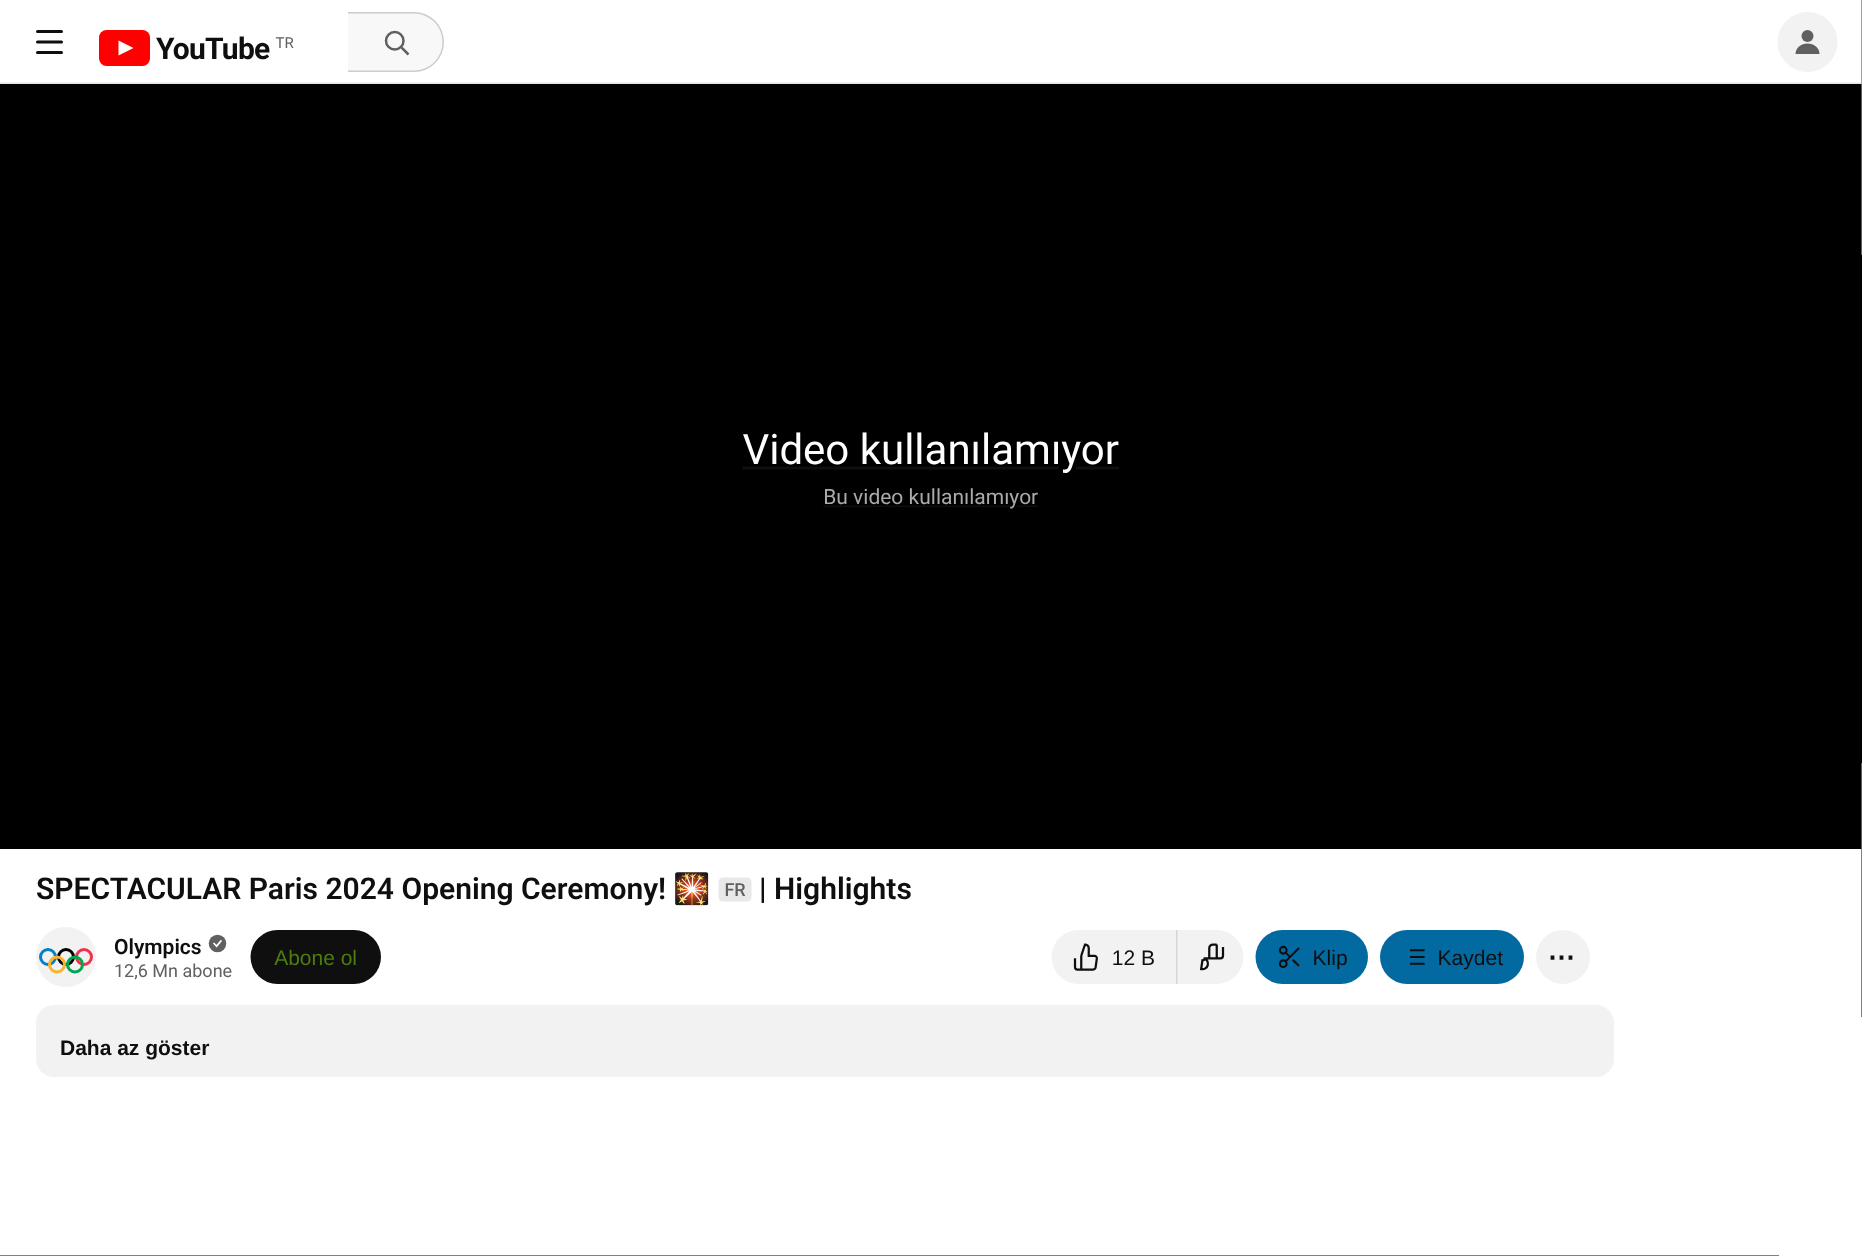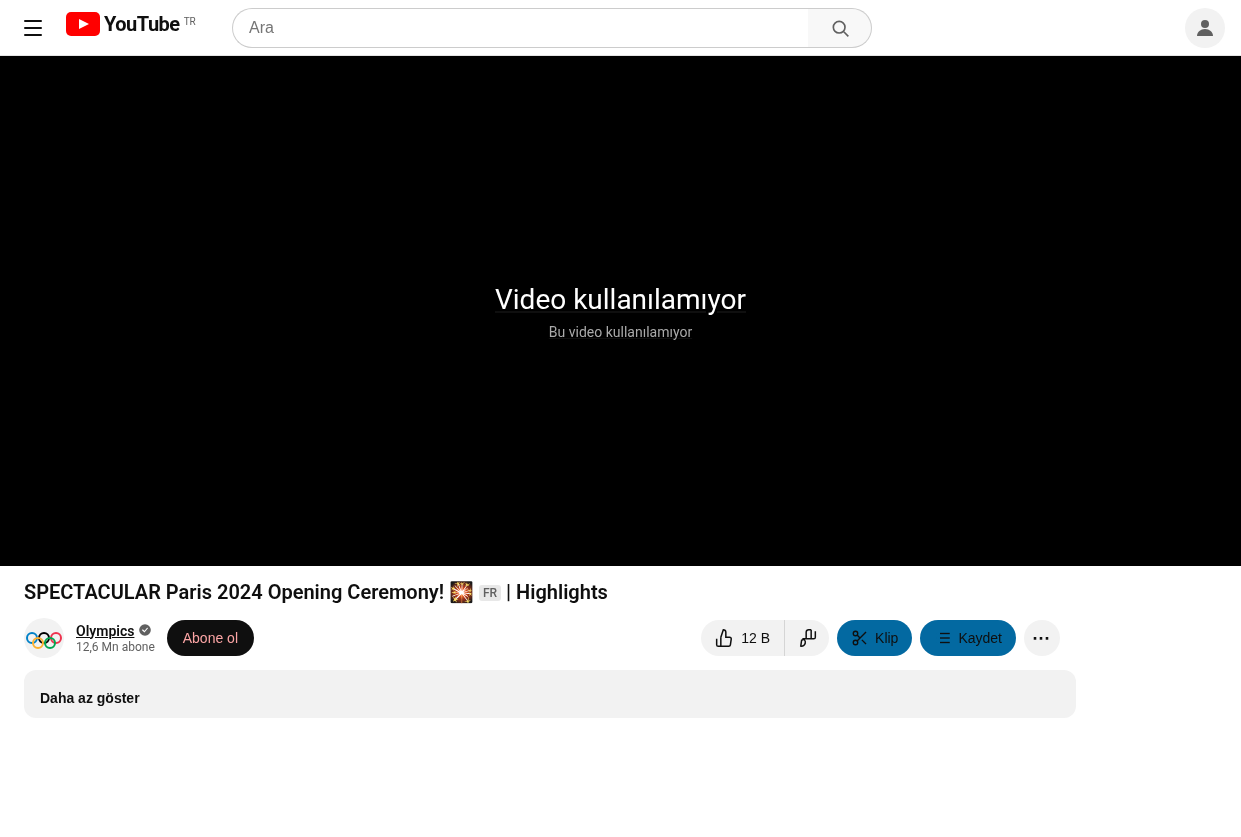--- a/index.html
+++ b/index.html
@@ -13,21 +13,21 @@
       padding: 0 16px;
       background: #fff;
       border-bottom: 1px solid #e5e5e5;
       position: sticky;
       top: 0;
       z-index: 100;
       gap: 16px;
     }
     .header-left {
       display: flex;
-      align-items: flex-start;
+      align-items: flex-end;
       gap: 16px;
       min-width: 200px;
     }
     .hamburger-btn {
       background: none;
       border: none;
       cursor: pointer;
       padding: 8px;
       border-radius: 50%;
       display: flex;
@@ -195,41 +195,40 @@
       justify-content: center;
       background: #f2f2f2;
     }
 
     .channel-details {
       display: flex;
       flex-direction: column;
     }
     .channel-name-row {
       display: flex;
-      align-items: flex-start;
+      align-items: flex-end;
       gap: 4px;
-      text-decoration: underline;
     }
     .channel-name {
       font-size: 14px;
       font-weight: 600;
       color: #0f0f0f;
     }
     .verified-badge {
       color: #606060;
       font-size: 14px;
     }
     .subscriber-count {
       font-size: 12px;
       color: #606060;
     }
 
     .subscribe-btn {
       background: #0f0f0f;
-      color: #fca5a5;
+      color: #4d7c0f;
       border: none;
       border-radius: 20px;
       padding: 10px 16px;
       font-size: 14px;
       font-weight: 500;
       cursor: pointer;
     }
 
     .action-buttons {
       display: flex;
@@ -355,21 +354,20 @@
         <rect width="34" height="24" rx="5" fill="#FF0000"></rect>
         <polygon points="13,7 13,17 23,12" fill="#fff"></polygon>
       </svg>
       <span class="yt-wordmark">YouTube</span>
       <span class="yt-country">TR</span>
     </a>
   </div>
 
   <div class="header-center">
     <div class="search-bar">
-      <input type="text" class="search-input" placeholder="Ara" style="">
       <button class="search-btn">
         <svg width="20" height="20" viewBox="0 0 24 24" fill="none" stroke="#606060" stroke-width="2">
           <circle cx="11" cy="11" r="7"></circle>
           <line x1="16.5" y1="16.5" x2="22" y2="22"></line>
         </svg>
       </button>
     </div>
   </div>
 
   <div class="header-right">

